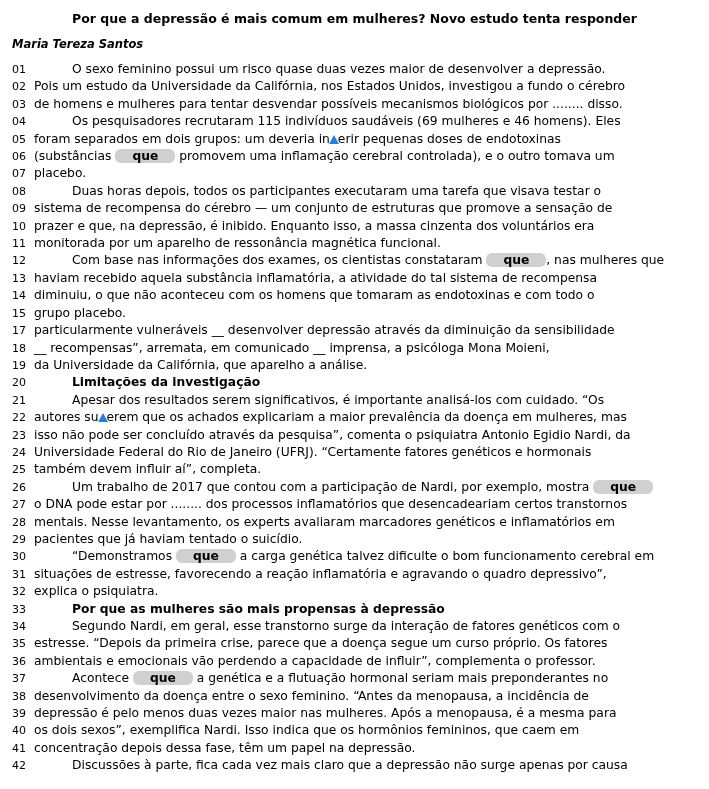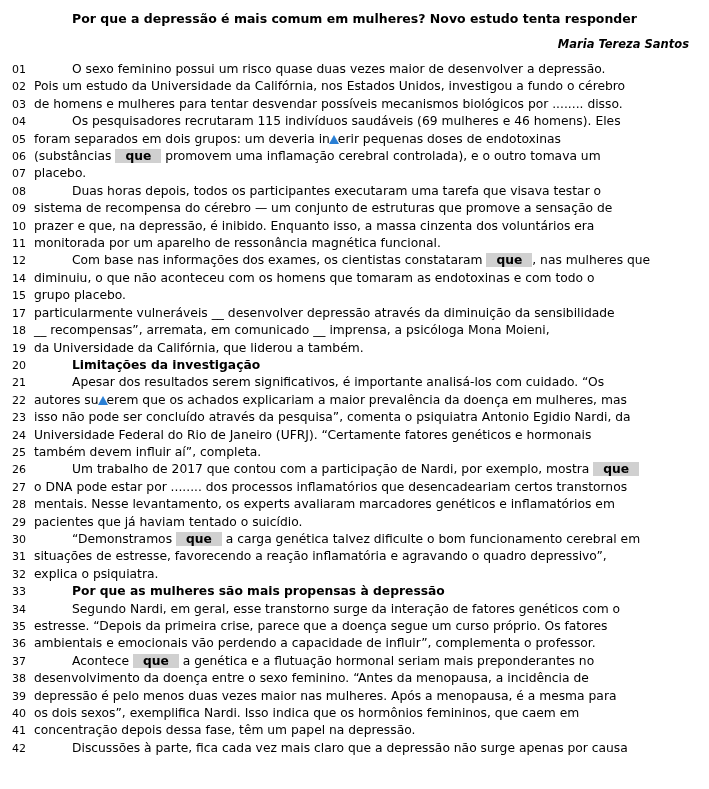--- a/index.html
+++ b/index.html
@@ -22,21 +22,20 @@
     padding: 8px 12px 0 12px;
   }
   .title {
     text-align: center;
     font-weight: bold;
     font-size: 12.5px;
     line-height: 16px;
     margin: 3px 0 10px 0;
   }
   .author {
-    text-align: right;
     font-style: italic;
     font-weight: bold;
     font-size: 11.5px;
     margin: 0 8px 10px 0;
   }
   .body-block {
     font-size: 0;
   }
   .line-row {
     display: flex;
@@ -55,21 +54,22 @@
   .ltext {
     font-size: 12.3px;
     line-height: 17.4px;
     flex: 1;
     white-space: pre-wrap;
     font-family: "DejaVu Sans", sans-serif;
   }
   .hl {
     background: #d0d0d0;
     font-weight: bold;
-    padding: 0 10px;
+    padding: 0 17px;
+    border-radius: 6px;
   }
   .indent { display: inline-block; width: 38px; }
   .subhead {
     font-weight: bold;
   }
   .mark {
     display: inline-block;
     width: 0;
     height: 0;
     border-left: 5px solid transparent;
@@ -131,38 +131,42 @@
       </div>
       <div class="line-row">
         <div class="lnum">11</div>
         <div class="ltext"><span>monitorada por um aparelho de ressonância magnética funcional.</span></div>
       </div>
       <div class="line-row">
         <div class="lnum">12</div>
         <div class="ltext"><span class="indent"></span><span>Com base nas informações dos exames, os cientistas constataram </span><span class="hl">que</span><span>, nas mulheres que</span></div>
       </div>
       <div class="line-row">
+        <div class="lnum">13</div>
+        <div class="ltext"><span>haviam recebido aquela substância inflamatória, a atividade do tal sistema de recompensa</span></div>
+      </div>
+      <div class="line-row">
         <div class="lnum">14</div>
         <div class="ltext"><span>diminuiu, o que não aconteceu com os homens que tomaram as endotoxinas e com todo o</span></div>
       </div>
       <div class="line-row">
         <div class="lnum">15</div>
         <div class="ltext"><span>grupo placebo.</span></div>
       </div>
       <div class="line-row">
         <div class="lnum">17</div>
         <div class="ltext"><span>particularmente vulneráveis __ desenvolver depressão através da diminuição da sensibilidade</span></div>
       </div>
       <div class="line-row">
         <div class="lnum">18</div>
         <div class="ltext"><span>__ recompensas”, arremata, em comunicado __ imprensa, a psicóloga Mona Moieni,</span></div>
       </div>
       <div class="line-row">
         <div class="lnum">19</div>
-        <div class="ltext"><span>da Universidade da Califórnia, que liderou a também.</span></div>
+        <div class="ltext"><span>da Universidade da Califórnia, que aparelho a análise.</span></div>
       </div>
       <div class="line-row">
         <div class="lnum">20</div>
         <div class="ltext"><span class="indent"></span><span class="subhead">Limitações da investigação</span></div>
       </div>
       <div class="line-row">
         <div class="lnum">21</div>
         <div class="ltext"><span class="indent"></span><span>Apesar dos resultados serem significativos, é importante analisá-los com cuidado. “Os</span></div>
       </div>
       <div class="line-row">

